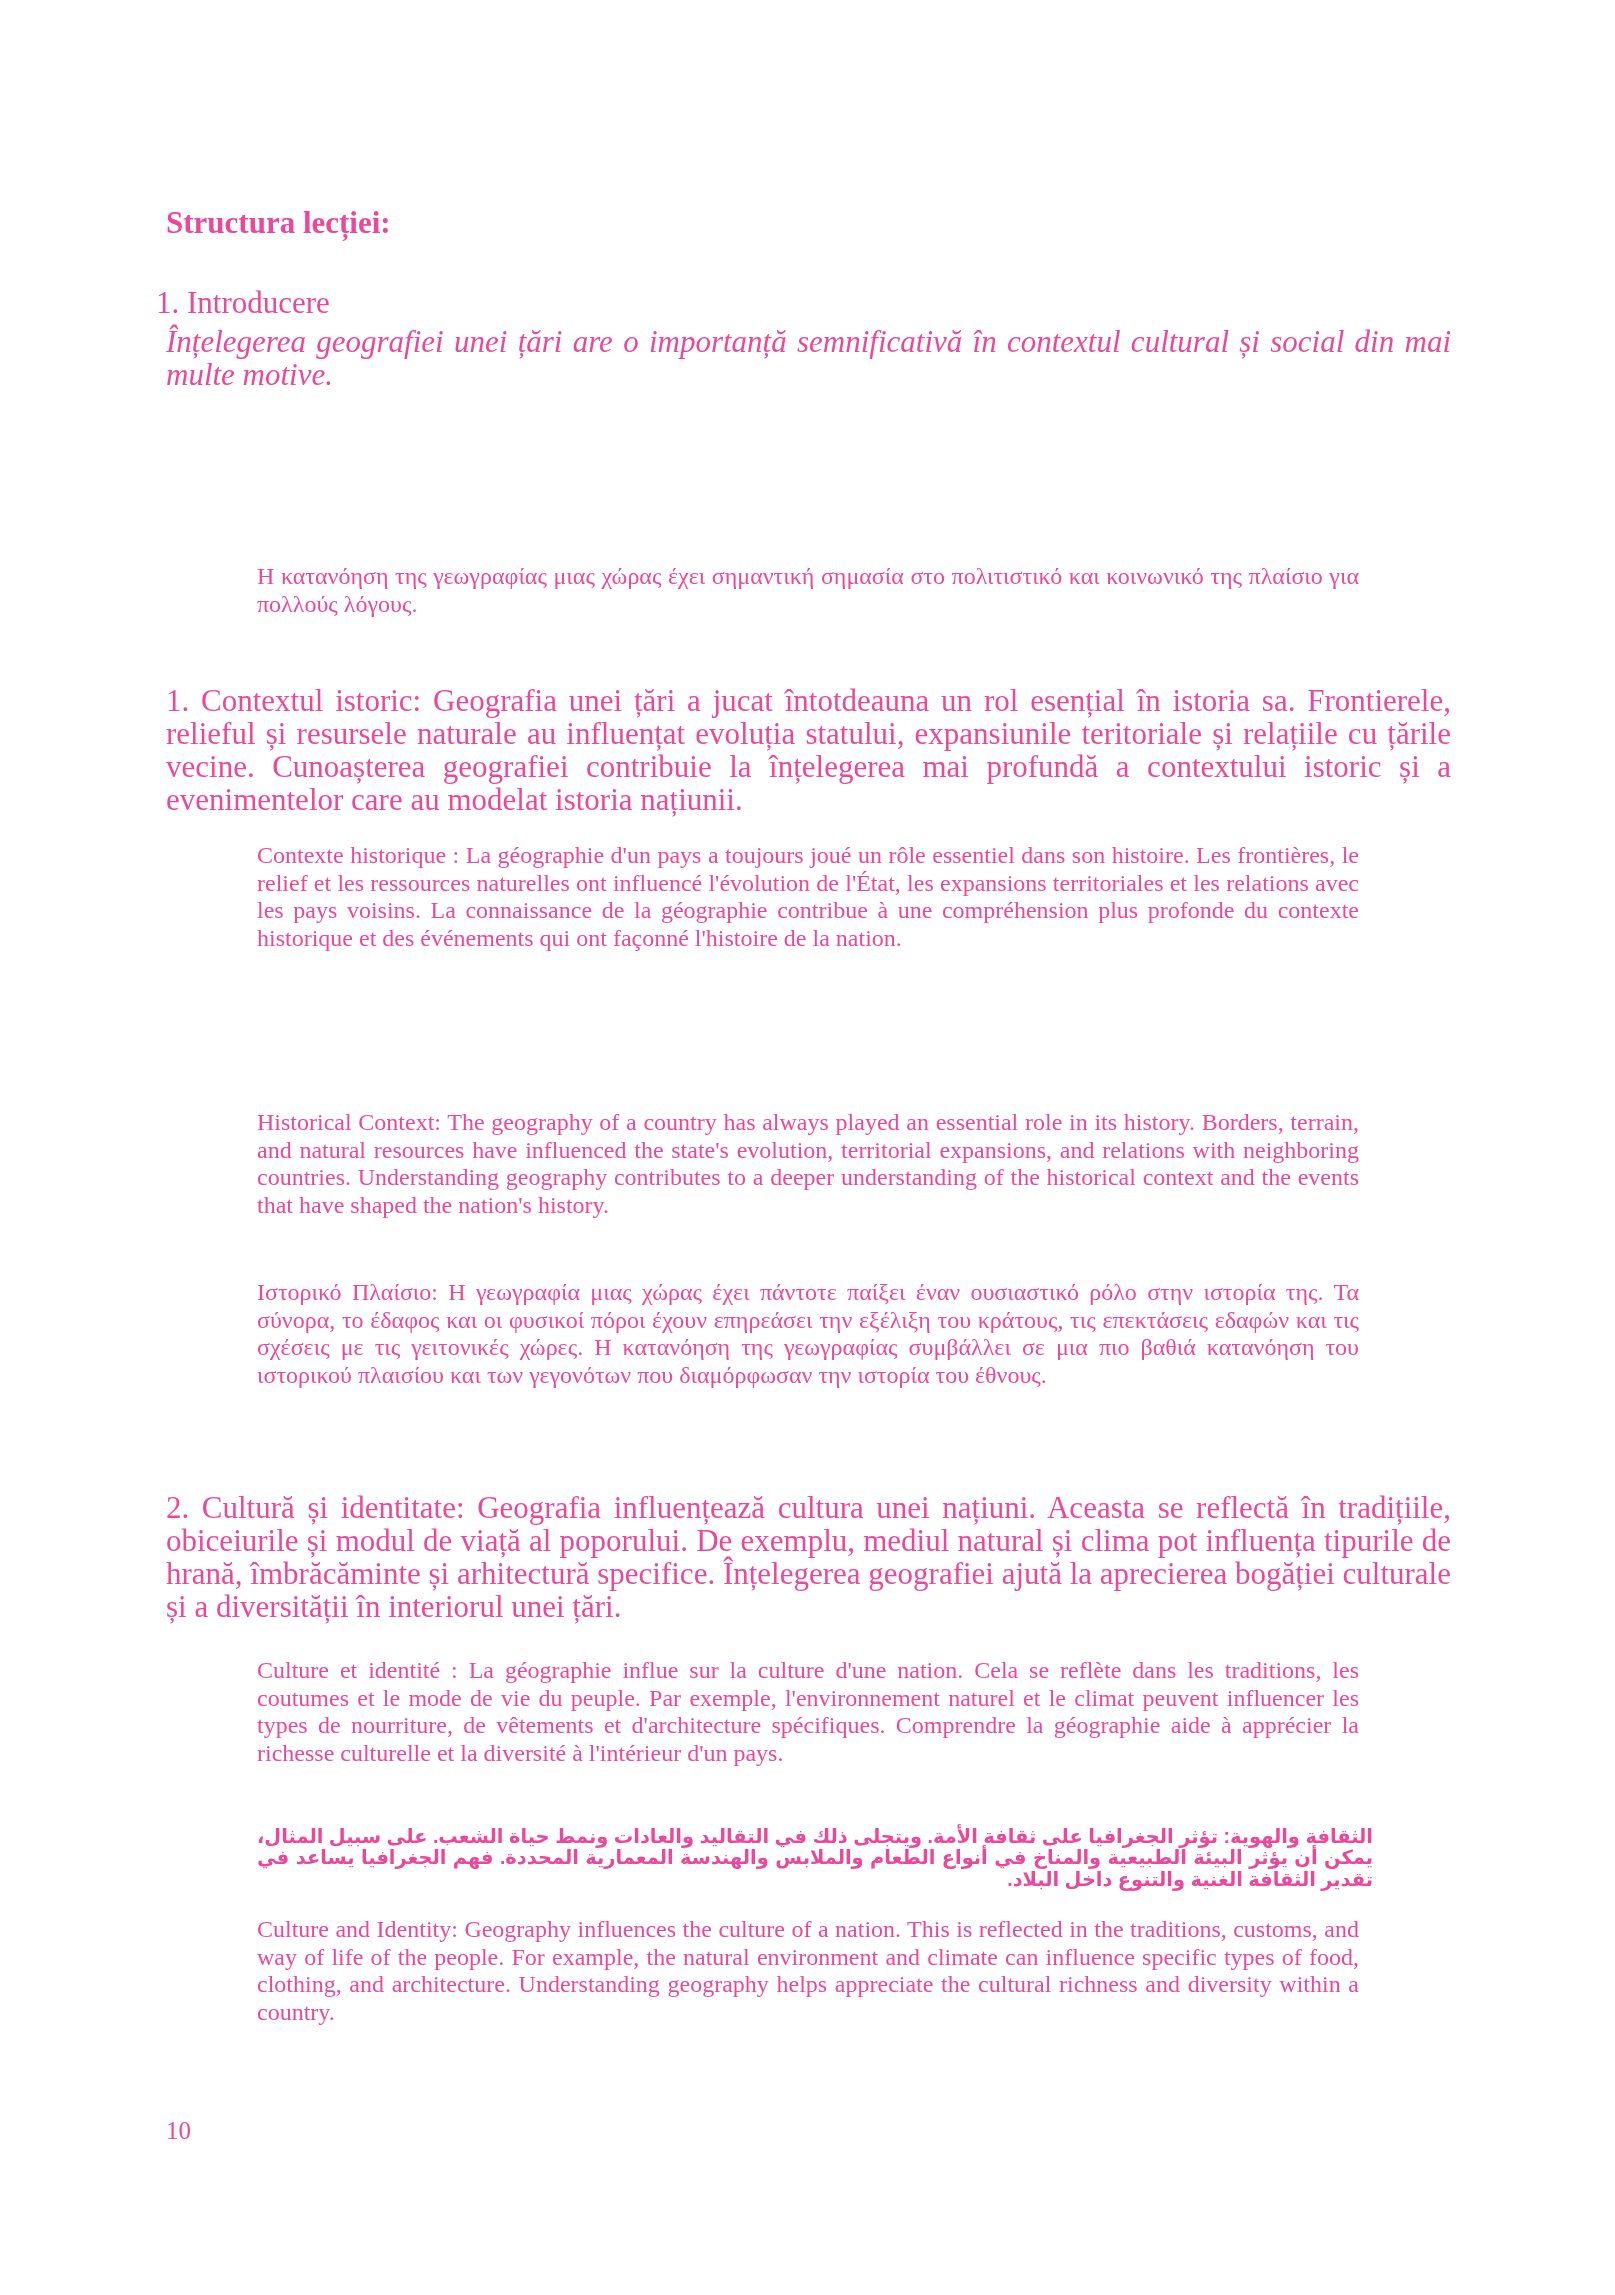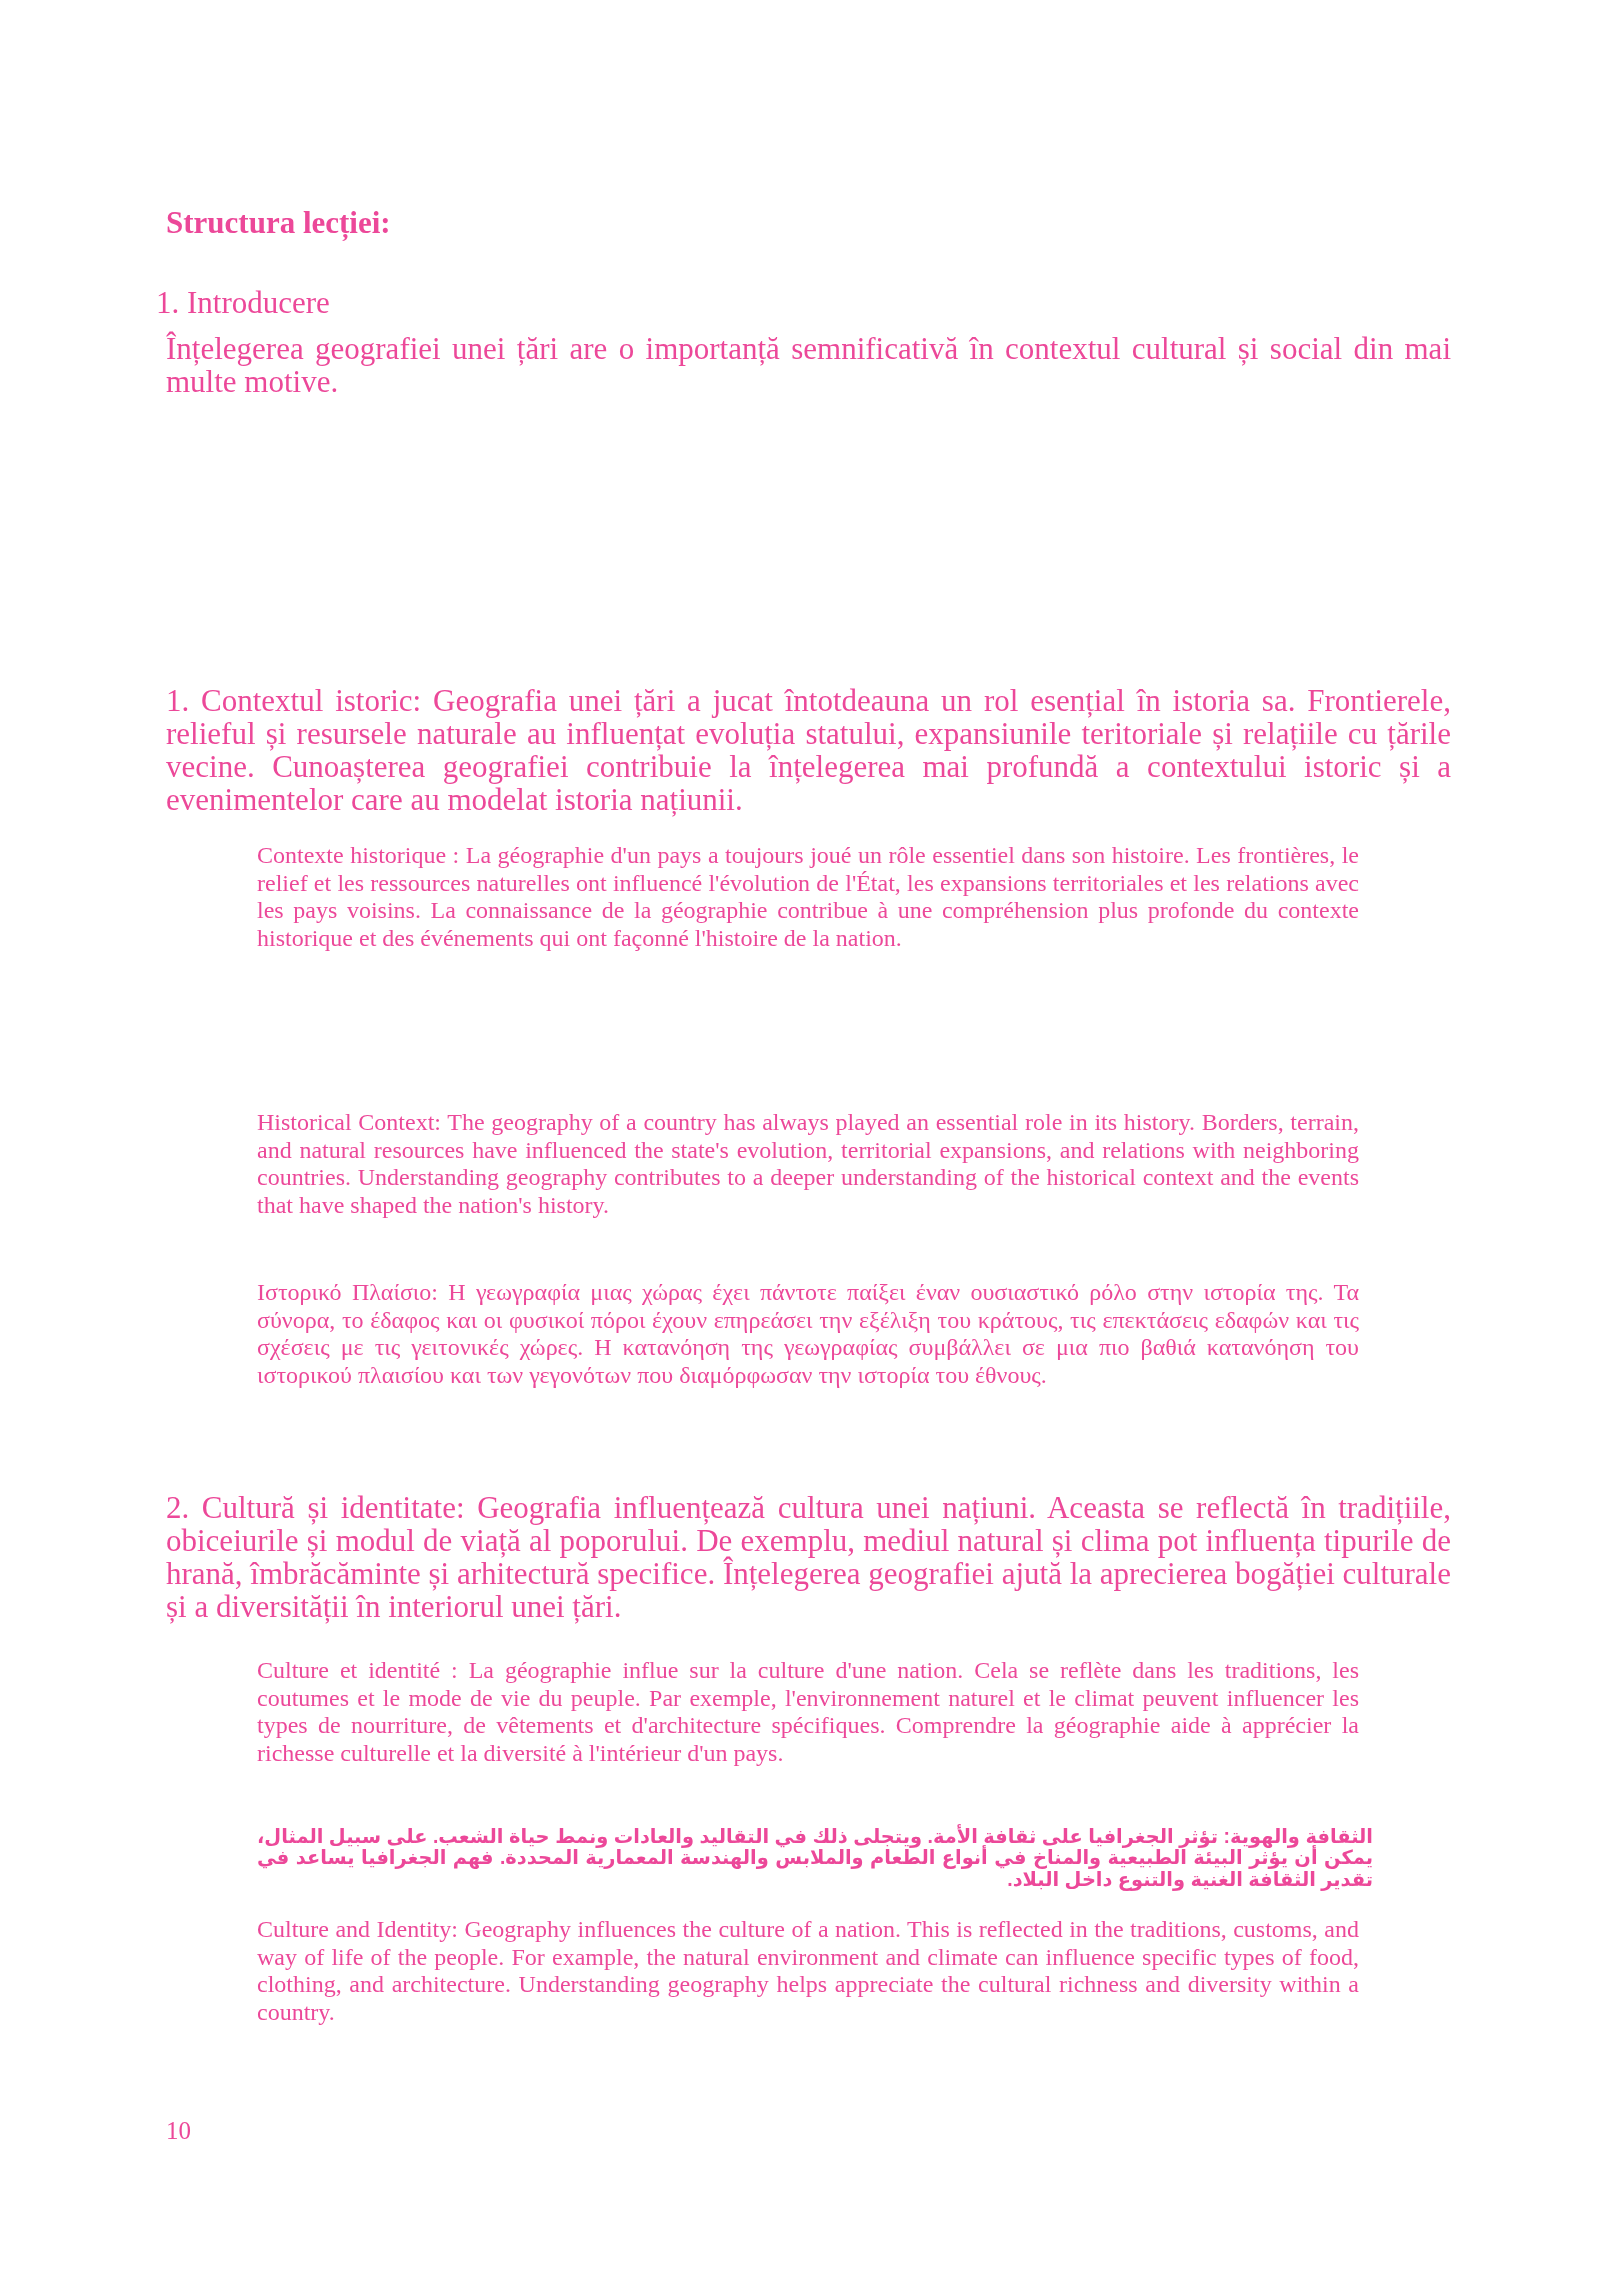--- a/index.html
+++ b/index.html
@@ -19,21 +19,22 @@
 </style>
 </head>
 <body>
 
 <div class="page">
 
   <div class="title serif">Structura lecției:</div>
 
   <div class="h1 serif">1. Introducere</div>
 
-  <div class="main serif" style="top:332px;">Înțelegerea geografiei unei țări are o importanță semnificativă în contextul cultural și social din mai multe motive.</div>
+  <div class="main serif" style="top:325px;font-style:italic;">Înțelegerea geografiei unei țări are o importanță semnificativă în contextul cultural și social din mai multe motive.</div>
+  <div class="sub serif" style="top:563px;">Η κατανόηση της γεωγραφίας μιας χώρας έχει σημαντική σημασία στο πολιτιστικό και κοινωνικό της πλαίσιο για πολλούς λόγους.</div>
 
   <div class="main serif" style="top:684px;">1. Contextul istoric: Geografia unei țări a jucat întotdeauna un rol esențial în istoria sa. Frontierele, relieful și resursele naturale au influențat evoluția statului, expansiunile teritoriale și relațiile cu țările vecine. Cunoașterea geografiei contribuie la înțelegerea mai profundă a contextului istoric și a evenimentelor care au modelat istoria națiunii.</div>
   <div class="sub serif" style="top:842px;">Contexte historique : La géographie d'un pays a toujours joué un rôle essentiel dans son histoire. Les frontières, le relief et les ressources naturelles ont influencé l'évolution de l'État, les expansions territoriales et les relations avec les pays voisins. La connaissance de la géographie contribue à une compréhension plus profonde du contexte historique et des événements qui ont façonné l'histoire de la nation.</div>
   <div class="sub serif" style="top:1109px;">Historical Context: The geography of a country has always played an essential role in its history. Borders, terrain, and natural resources have influenced the state's evolution, territorial expansions, and relations with neighboring countries. Understanding geography contributes to a deeper understanding of the historical context and the events that have shaped the nation's history.</div>
   <div class="sub serif" style="top:1279px;">Ιστορικό Πλαίσιο: Η γεωγραφία μιας χώρας έχει πάντοτε παίξει έναν ουσιαστικό ρόλο στην ιστορία της. Τα σύνορα, το έδαφος και οι φυσικοί πόροι έχουν επηρεάσει την εξέλιξη του κράτους, τις επεκτάσεις εδαφών και τις σχέσεις με τις γειτονικές χώρες. Η κατανόηση της γεωγραφίας συμβάλλει σε μια πιο βαθιά κατανόηση του ιστορικού πλαισίου και των γεγονότων που διαμόρφωσαν την ιστορία του έθνους.</div>
 
   <div class="main serif" style="top:1491px;">2. Cultură și identitate: Geografia influențează cultura unei națiuni. Aceasta se reflectă în tradițiile, obiceiurile și modul de viață al poporului. De exemplu, mediul natural și clima pot influența tipurile de hrană, îmbrăcăminte și arhitectură specifice. Înțelegerea geografiei ajută la aprecierea bogăției culturale și a diversității în interiorul unei țări.</div>
   <div class="sub serif" style="top:1657px;">Culture et identité : La géographie influe sur la culture d'une nation. Cela se reflète dans les traditions, les coutumes et le mode de vie du peuple. Par exemple, l'environnement naturel et le climat peuvent influencer les types de nourriture, de vêtements et d'architecture spécifiques. Comprendre la géographie aide à apprécier la richesse culturelle et la diversité à l'intérieur d'un pays.</div>
   <div class="ar sans" style="top:1826px;">الثقافة والهوية: تؤثر الجغرافيا على ثقافة الأمة. ويتجلى ذلك في التقاليد والعادات ونمط حياة الشعب. على سبيل المثال، يمكن أن يؤثر البيئة الطبيعية والمناخ في أنواع الطعام والملابس والهندسة المعمارية المحددة. فهم الجغرافيا يساعد في تقدير الثقافة الغنية والتنوع داخل البلاد.</div>
   <div class="sub serif" style="top:1916px;">Culture and Identity: Geography influences the culture of a nation. This is reflected in the traditions, customs, and way of life of the people. For example, the natural environment and climate can influence specific types of food, clothing, and architecture. Understanding geography helps appreciate the cultural richness and diversity within a country.</div>

